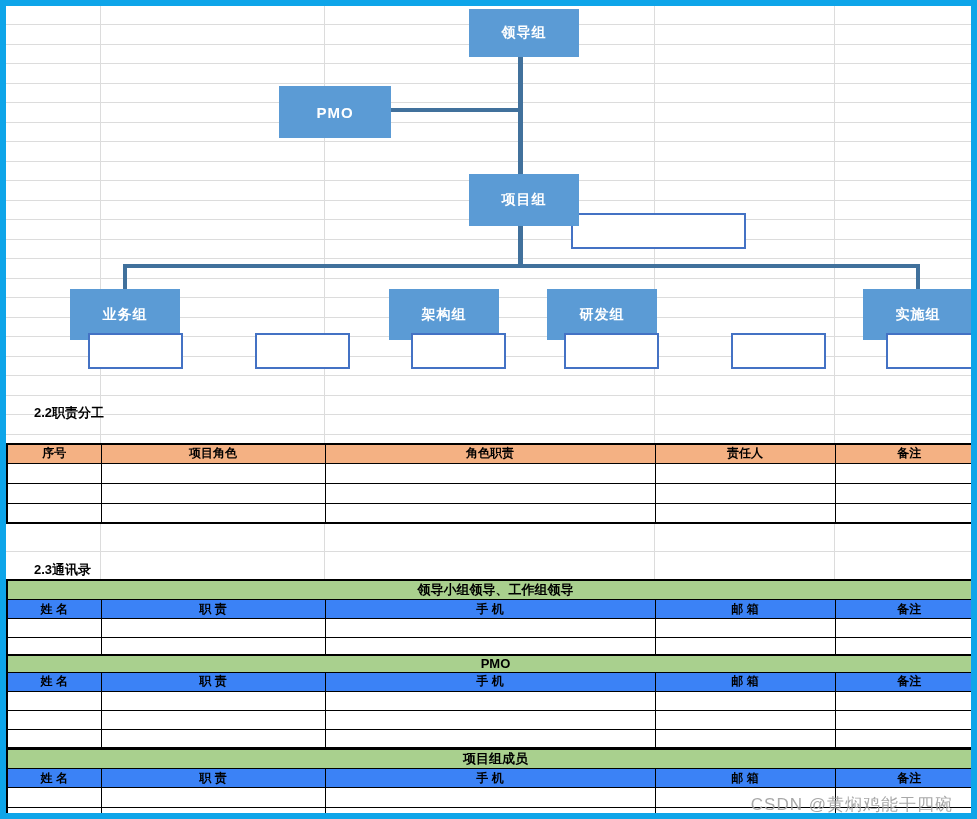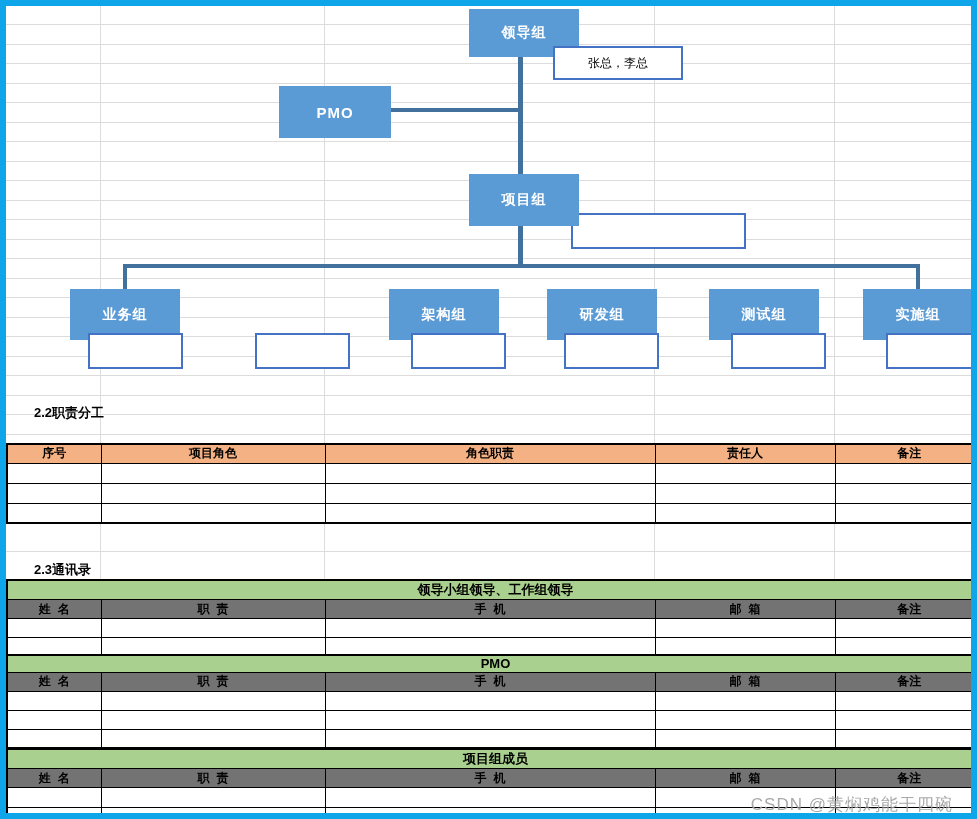--- a/index.html
+++ b/index.html
@@ -31,21 +31,21 @@
   .sec-heading{position:absolute;left:2px;font-size:13px;font-weight:bold;z-index:2;margin-left:26px;}
   
   table{border-collapse:collapse;table-layout:fixed;position:absolute;left:0;
         width:977px;z-index:1;background:#fff;}
   table{border:2px solid #000;}
   td{border:1px solid #000;padding:0 2px;font-size:12px;height:19px;
      overflow:hidden;white-space:nowrap;box-sizing:border-box;}
   td.hdr{font-weight:bold;text-align:center;}
   .orange td.hdr{background:#F4B183;}
   .band td{background:#A9D08E;font-weight:bold;text-align:center;font-size:13px;border:1px solid #000;}
-  .cyan td{background:#737373;font-family:Liberation Mono, monospace;}
+  .cyan td{background:#3b82f6;}
   .body-row td{background:#fff;}
   
   .watermark{
     position:absolute;right:18px;top:787px;z-index:6;
     color:rgba(158,158,158,.9);font-size:17px;letter-spacing:1px;
   }
 </style>
 </head>
 <body>
 
@@ -57,39 +57,37 @@
   <div class="grid-v" style="left:648px"></div>
   <div class="grid-v" style="left:828px"></div>
 
   <div class="conn" style="left:512px;top:51px;width:5px;height:209px"></div>
   <div class="conn" style="left:385px;top:102px;width:127px;height:4px"></div>
   <div class="conn" style="left:117px;top:258px;width:797px;height:4px"></div>
   <div class="conn" style="left:117px;top:258px;width:4px;height:27px"></div>
   <div class="conn" style="left:910px;top:258px;width:4px;height:30px"></div>
 
   <div class="blue-box" style="left:463px;top:3px;width:110px;height:48px">领导组</div>
-  <div class="name-box" style="left:547px;top:40px;width:130px;height:34px">张总，李总</div>
 
   <div class="blue-box" style="left:273px;top:80px;width:112px;height:52px;font-size:15px">PMO</div>
 
   <div class="blue-box" style="left:463px;top:168px;width:110px;height:52px;z-index:5">项目组</div>
   <div class="name-box" style="left:565px;top:207px;width:175px;height:36px"></div>
 
   <div class="blue-box" style="left:64px;top:283px;width:110px;height:51px">业务组</div>
   <div class="name-box" style="left:82px;top:327px;width:95px;height:36px"></div>
 
   <div class="name-box" style="left:249px;top:327px;width:95px;height:36px"></div>
 
   <div class="blue-box" style="left:383px;top:283px;width:110px;height:51px">架构组</div>
   <div class="name-box" style="left:405px;top:327px;width:95px;height:36px"></div>
 
   <div class="blue-box" style="left:541px;top:283px;width:110px;height:51px">研发组</div>
   <div class="name-box" style="left:558px;top:327px;width:95px;height:36px"></div>
 
-  <div class="blue-box" style="left:703px;top:283px;width:110px;height:51px">测试组</div>
   <div class="name-box" style="left:725px;top:327px;width:95px;height:36px"></div>
 
   <div class="blue-box" style="left:857px;top:283px;width:110px;height:51px">实施组</div>
   <div class="name-box" style="left:880px;top:327px;width:95px;height:36px"></div>
 
   <div class="sec-heading" style="top:398px">2.2职责分工</div>
 
   <table class="orange" style="top:437px">
     <colgroup>
       <col style="width:94px">

